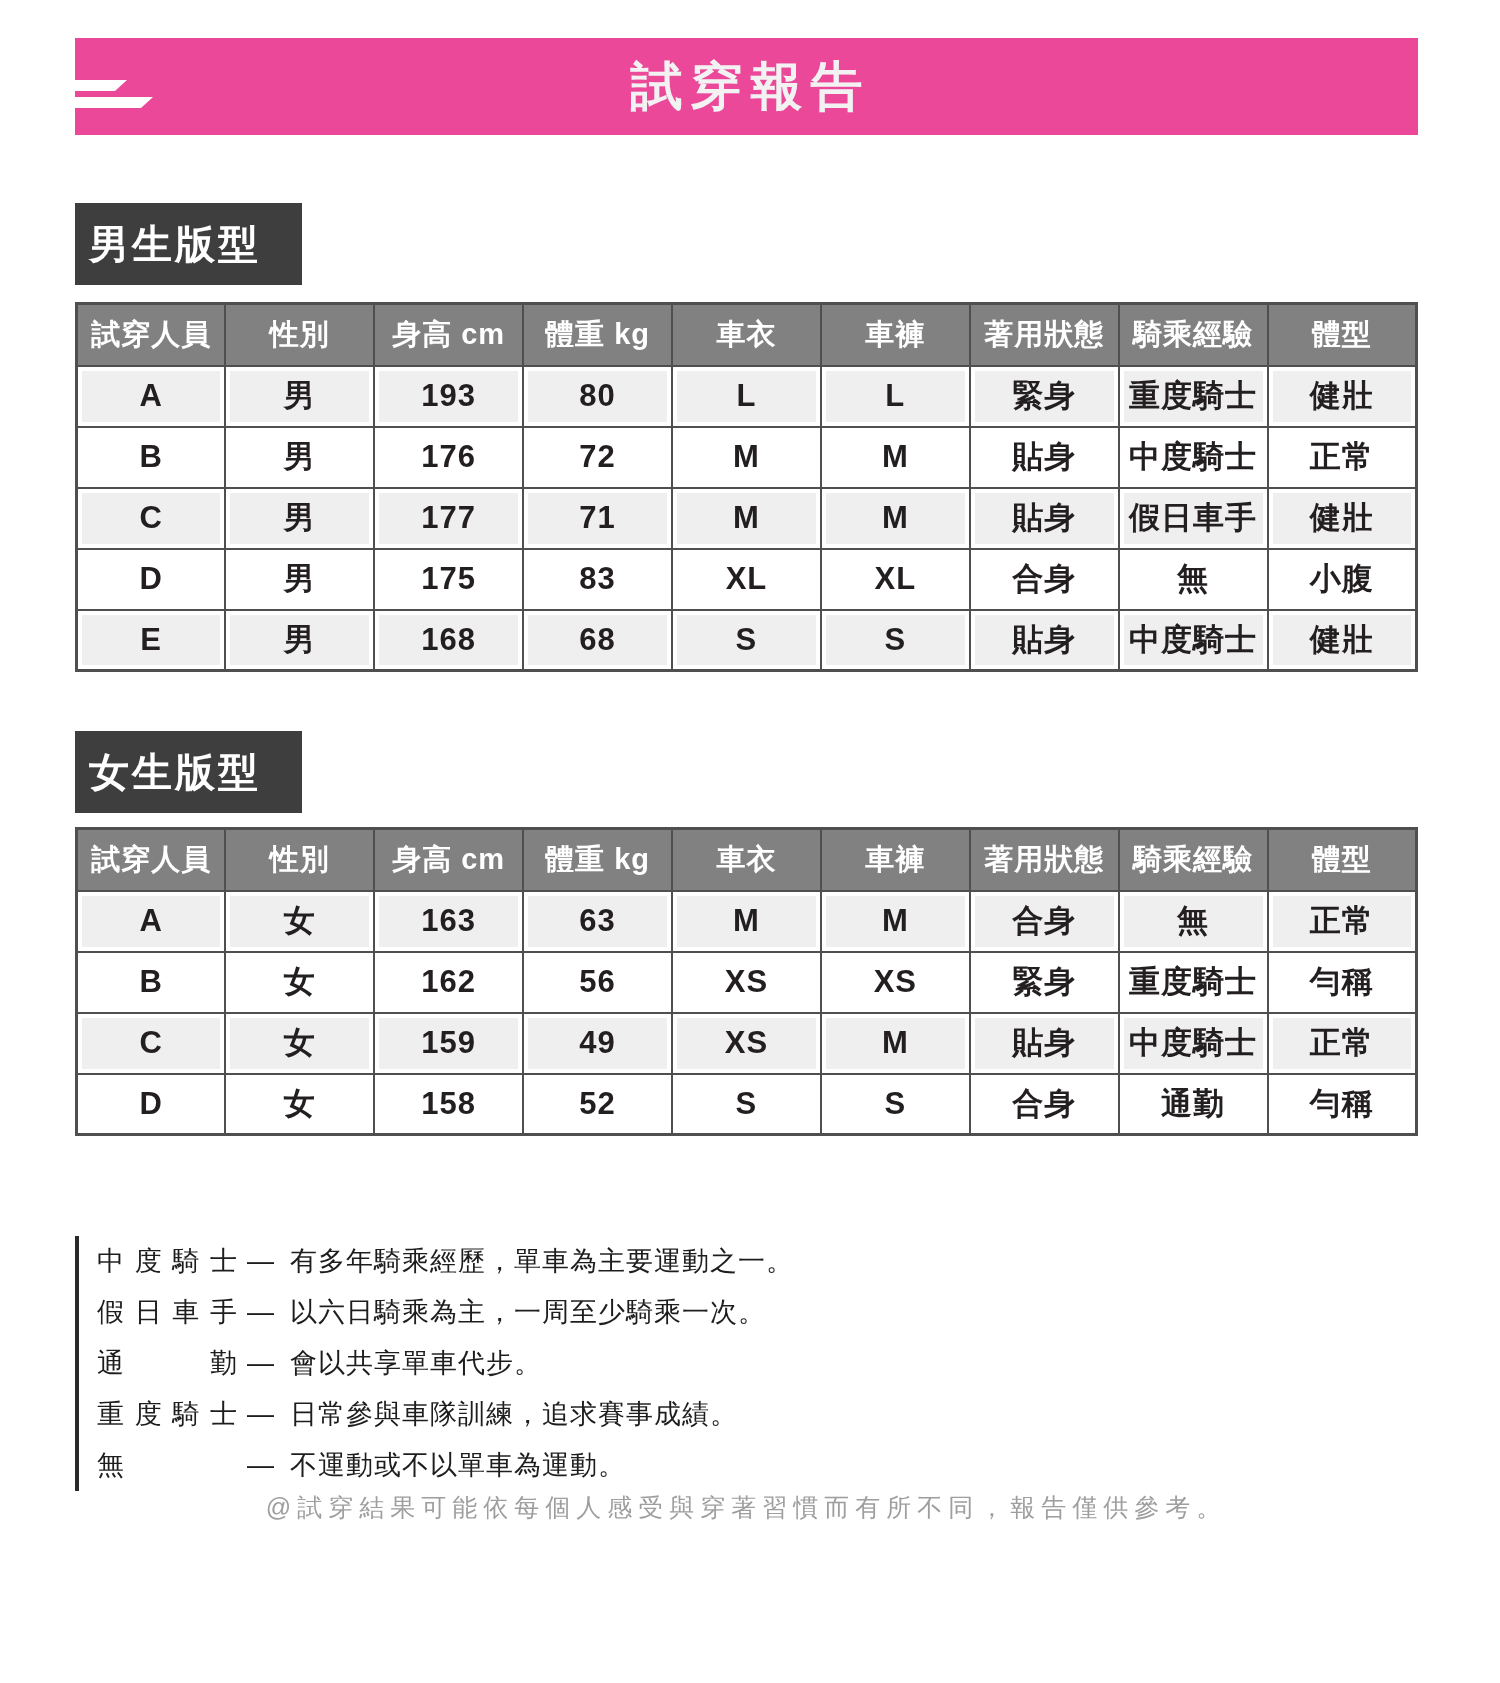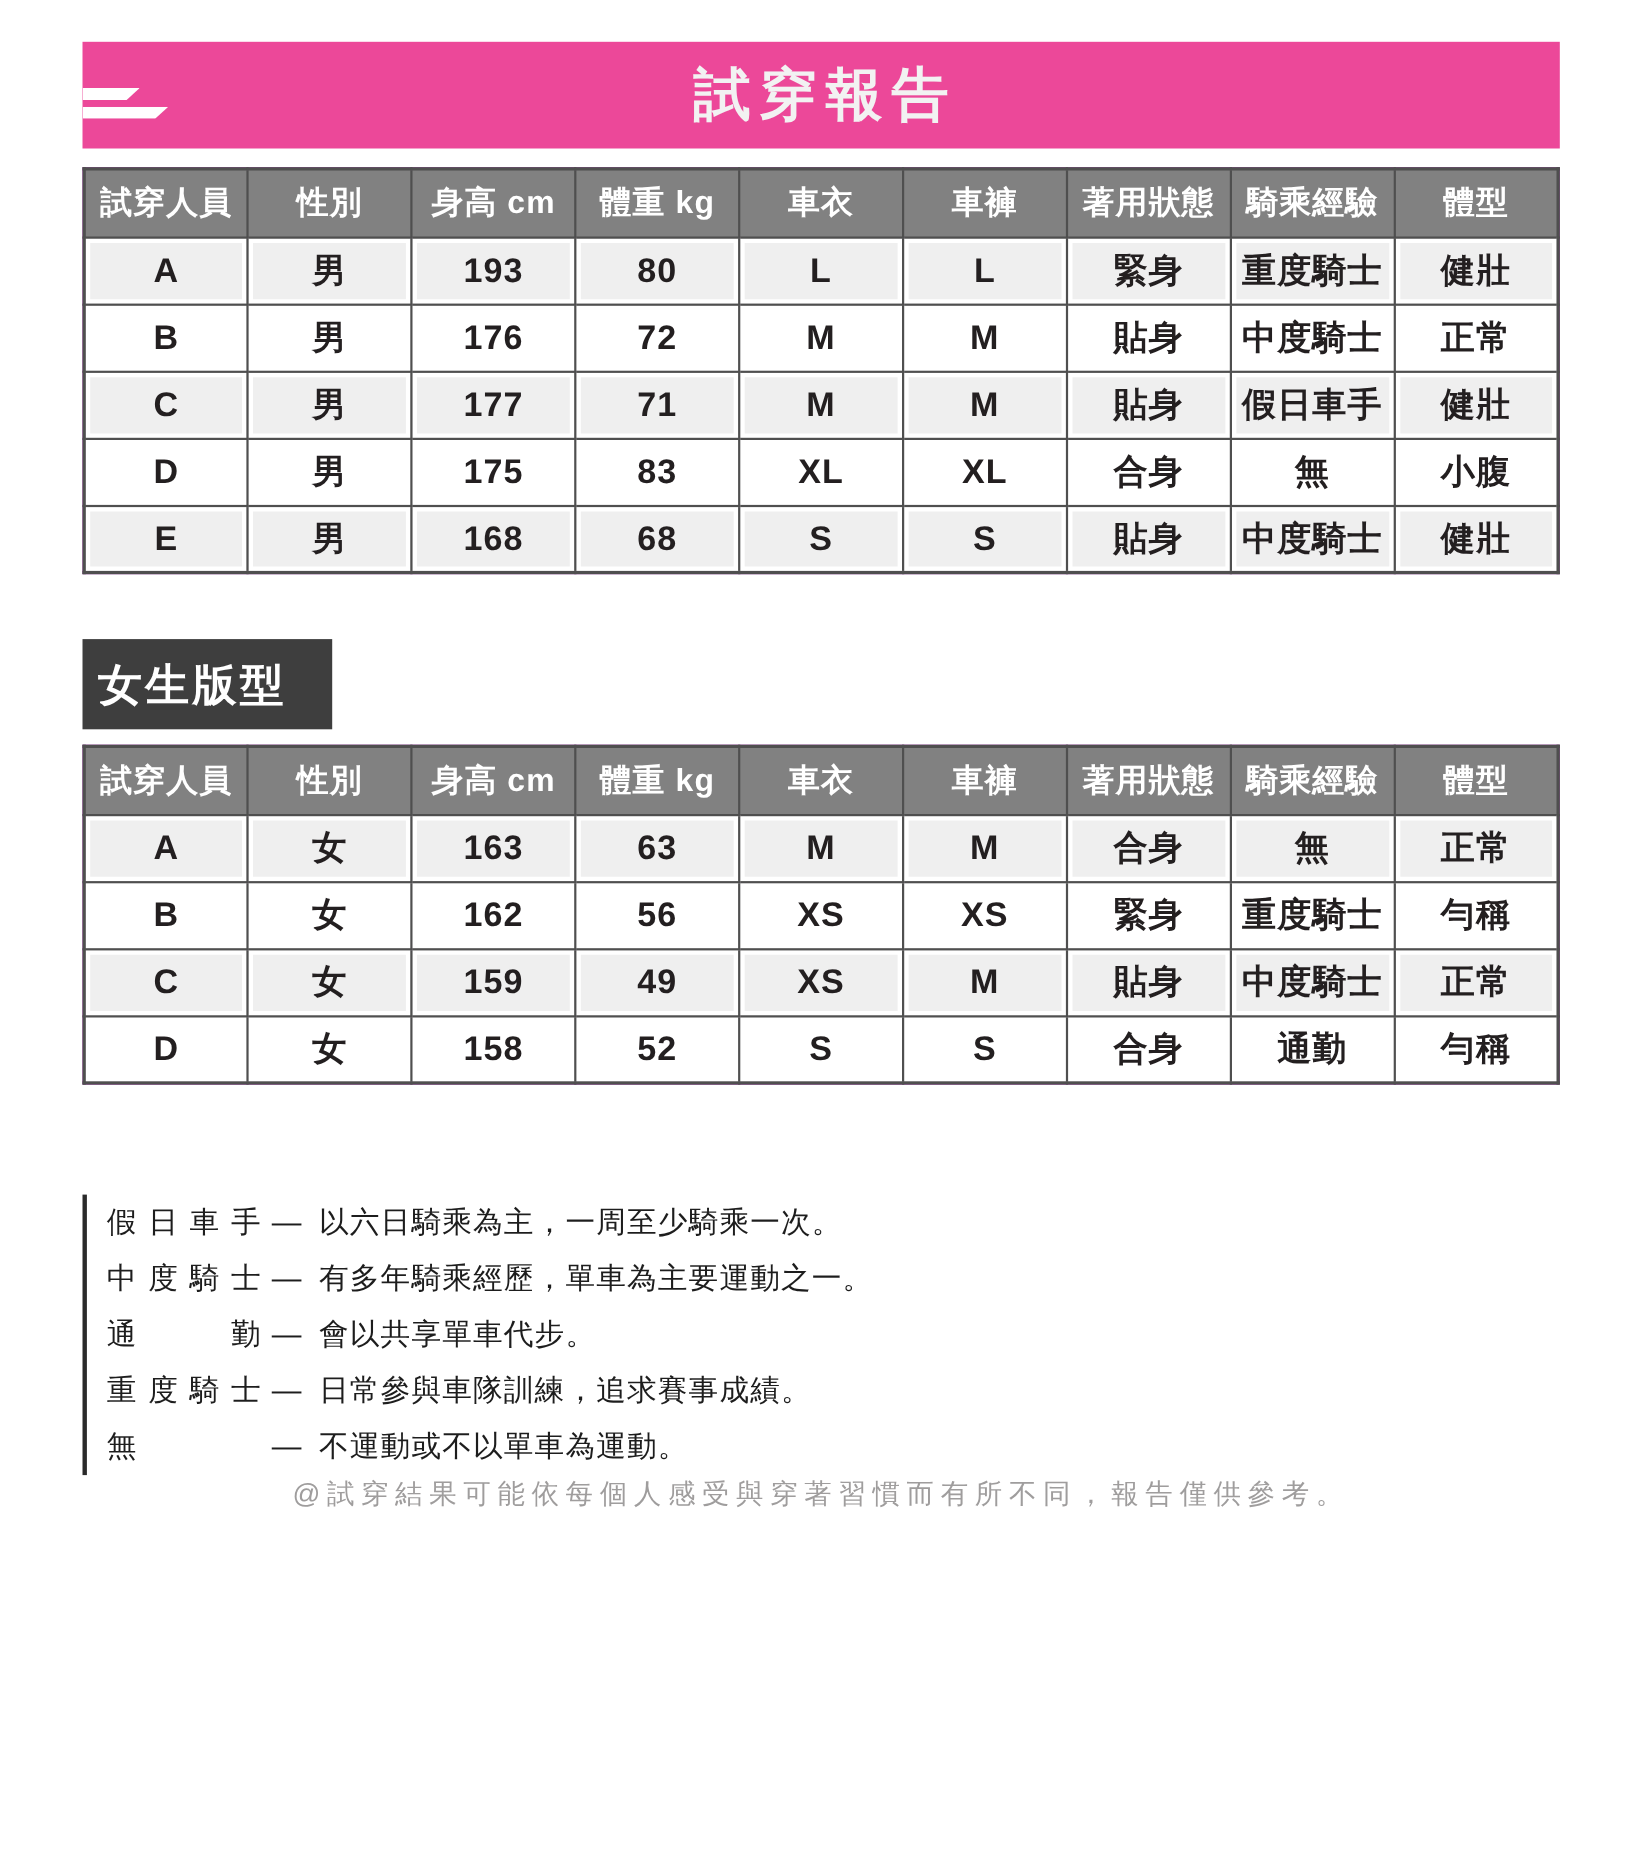--- a/index.html
+++ b/index.html
@@ -131,20 +131,21 @@
 <div class="content">
 
   <div class="banner">
     <div class="banner-logo">
       <div class="logo-stripe s1"></div>
       <div class="logo-stripe s2"></div>
     </div>
     <div class="banner-title">試穿報告</div>
   </div>
 
+  <div class="section-title men">男生版型</div>
 
   <table class="fit-table men">
     <thead>
       <tr>
           <th>試穿人員</th>
           <th>性別</th>
           <th>身高 cm</th>
           <th>體重 kg</th>
           <th>車衣</th>
           <th>車褲</th>
@@ -270,22 +271,22 @@
           <td>S</td>
           <td>S</td>
           <td>合身</td>
           <td>通勤</td>
           <td>勻稱</td>
         </tr>
       </tbody>
   </table>
 
   <div class="legend">
+      <div class="legend-line"><span class="legend-term">中度騎士</span><span class="legend-dash">—</span><span class="legend-desc">有多年騎乘經歷，單車為主要運動之一。</span></div>
       <div class="legend-line"><span class="legend-term">假日車手</span><span class="legend-dash">—</span><span class="legend-desc">以六日騎乘為主，一周至少騎乘一次。</span></div>
-      <div class="legend-line"><span class="legend-term">中度騎士</span><span class="legend-dash">—</span><span class="legend-desc">有多年騎乘經歷，單車為主要運動之一。</span></div>
       <div class="legend-line"><span class="legend-term">通勤</span><span class="legend-dash">—</span><span class="legend-desc">會以共享單車代步。</span></div>
       <div class="legend-line"><span class="legend-term">重度騎士</span><span class="legend-dash">—</span><span class="legend-desc">日常參與車隊訓練，追求賽事成績。</span></div>
       <div class="legend-line"><span class="legend-term">無</span><span class="legend-dash">—</span><span class="legend-desc">不運動或不以單車為運動。</span></div>
     </div>
 
   <div class="footer-note">@試穿結果可能依每個人感受與穿著習慣而有所不同，報告僅供參考。</div>
 
 </div>
 
 </body></html>

